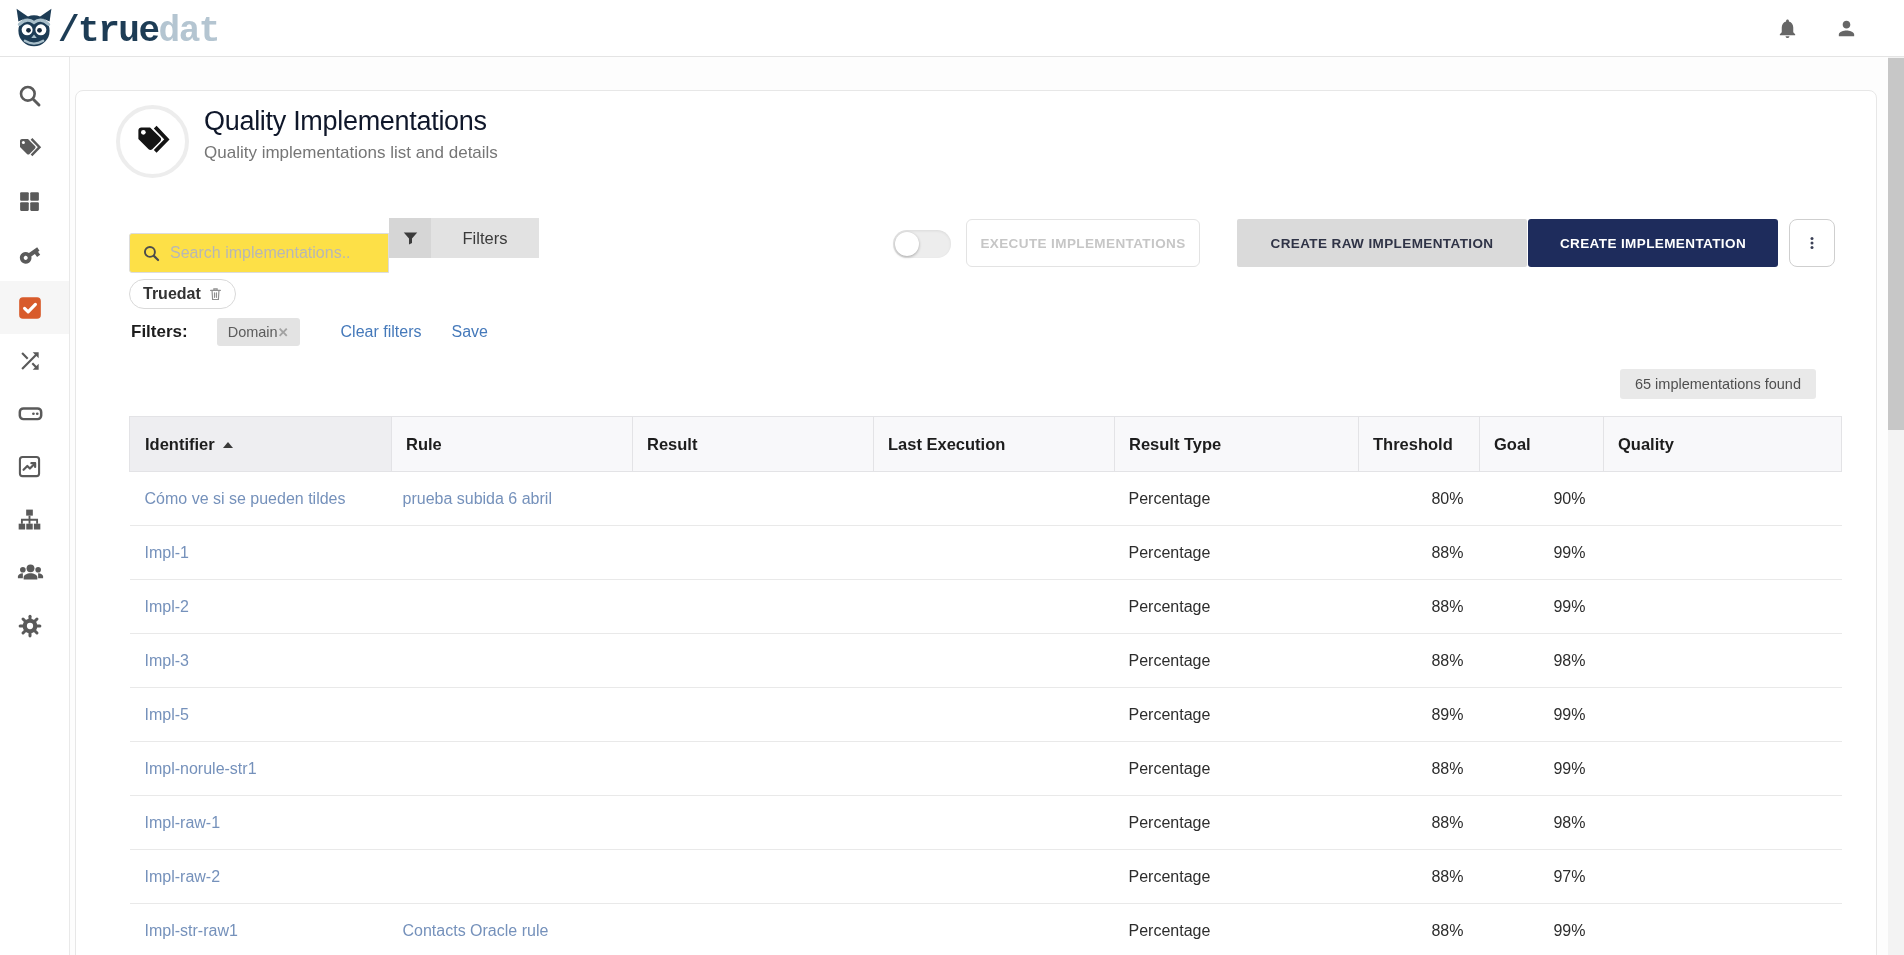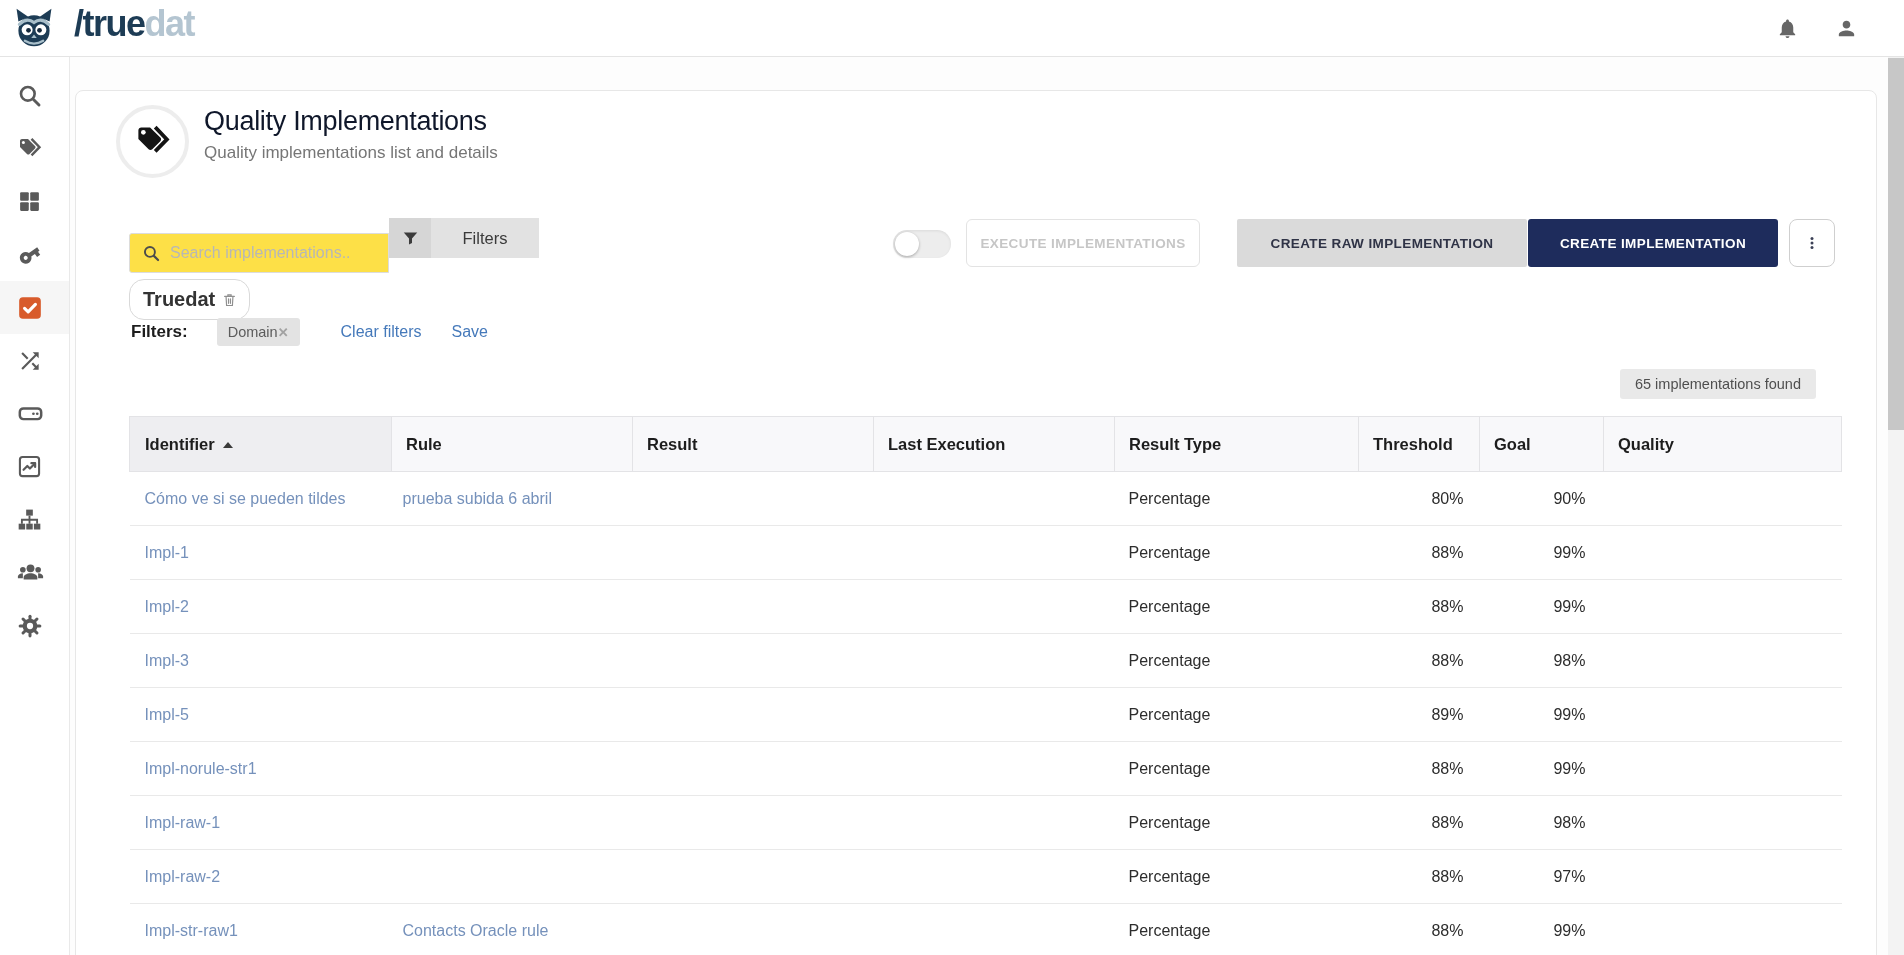--- a/index.html
+++ b/index.html
@@ -2,21 +2,21 @@
 <html><head>
 <meta charset="utf-8">
 <style>
   * { margin:0; padding:0; box-sizing:border-box; }
   html,body { width:1904px; height:955px; overflow:hidden; background:#fff;
               font-family:"Liberation Sans", sans-serif; }
 
   
   .topbar { height:57px; display:flex; align-items:center; justify-content:space-between;
             padding:0 46px 0 12px; border-bottom:1px solid #e4e4e4; background:#fff; }
-  .brand { display:flex; align-items:flex-start; gap:18px; cursor:pointer; }
+  .brand { display:flex; align-items:flex-end; gap:2px; cursor:pointer;font-family:Liberation Mono, monospace; }
   .brand-text { font-size:36px; font-weight:bold; letter-spacing:-1.5px; color:#1d3c55; line-height:1; }
   .brand-text .sec { color:#b4c5d1; }
   .top-icons { display:flex; align-items:center; gap:36px; }
   .top-icon-btn { cursor:pointer; display:flex; align-items:center; }
 
   
   .layout { display:flex; height:898px; overflow:hidden; }
   .sidebar { width:70px; background:#fff; border-right:1px solid #e9e9e9; padding-top:12px; }
   .side-item { height:53px; display:flex; align-items:center; padding-left:17px; cursor:pointer; }
   .side-item.active { background:#f6f6f6; }
@@ -54,23 +54,23 @@
          font-size:13.5px; letter-spacing:.4px; cursor:pointer; white-space:nowrap; }
   .btn-execute { left:890px; top:128px; width:234px; height:48px; background:#fff;
                  border:1px solid #e3e3e3; border-radius:6px; color:#c6c6c6; }
   .btn-raw    { left:1161px; top:128px; width:290px; height:48px; background:#dadada;
                 border-radius:2px; color:#2f3346; }
   .btn-create { left:1452px; top:128px; width:250px; height:48px; background:#1e2c5c;
                 border-radius:3px; color:#fff; }
   .btn-kebab  { left:1713px; top:128px; width:46px; height:48px; background:#fff;
                 border:1px solid #cfcfcf; border-radius:8px; }
 
-  .chip-truedat { left:53px; top:188px; height:41px; border:1px solid #d9d9d9; border-radius:15px;
+  .chip-truedat { left:53px; top:188px; height:30px; border:1px solid #d9d9d9; border-radius:15px;
                   display:inline-flex; align-items:center; padding:0 13px; gap:8px;
-                  font-size:20px; font-weight:bold; color:#333; background:#fff; cursor:default; }
+                  font-size:16px; font-weight:bold; color:#333; background:#fff; cursor:default; }
 
   .filters-row { left:55px; top:227px; display:flex; align-items:center; }
   .filters-label { font-size:17px; font-weight:bold; color:#1d1d1d; }
   .filter-chip { margin-left:29px; background:#e3e3e3; border-radius:3px; padding:6px 11px;
                  font-size:14.5px; color:#5c5c5c; display:flex; align-items:center; gap:0; }
   .filter-chip .x { color:#a2a2a2; font-weight:bold; font-size:13px; cursor:pointer; }
   .link { color:#4579ba; font-size:16px; cursor:pointer; text-decoration:none; }
   .link-clear { margin-left:41px; }
   .link-save { margin-left:30px; }
 

